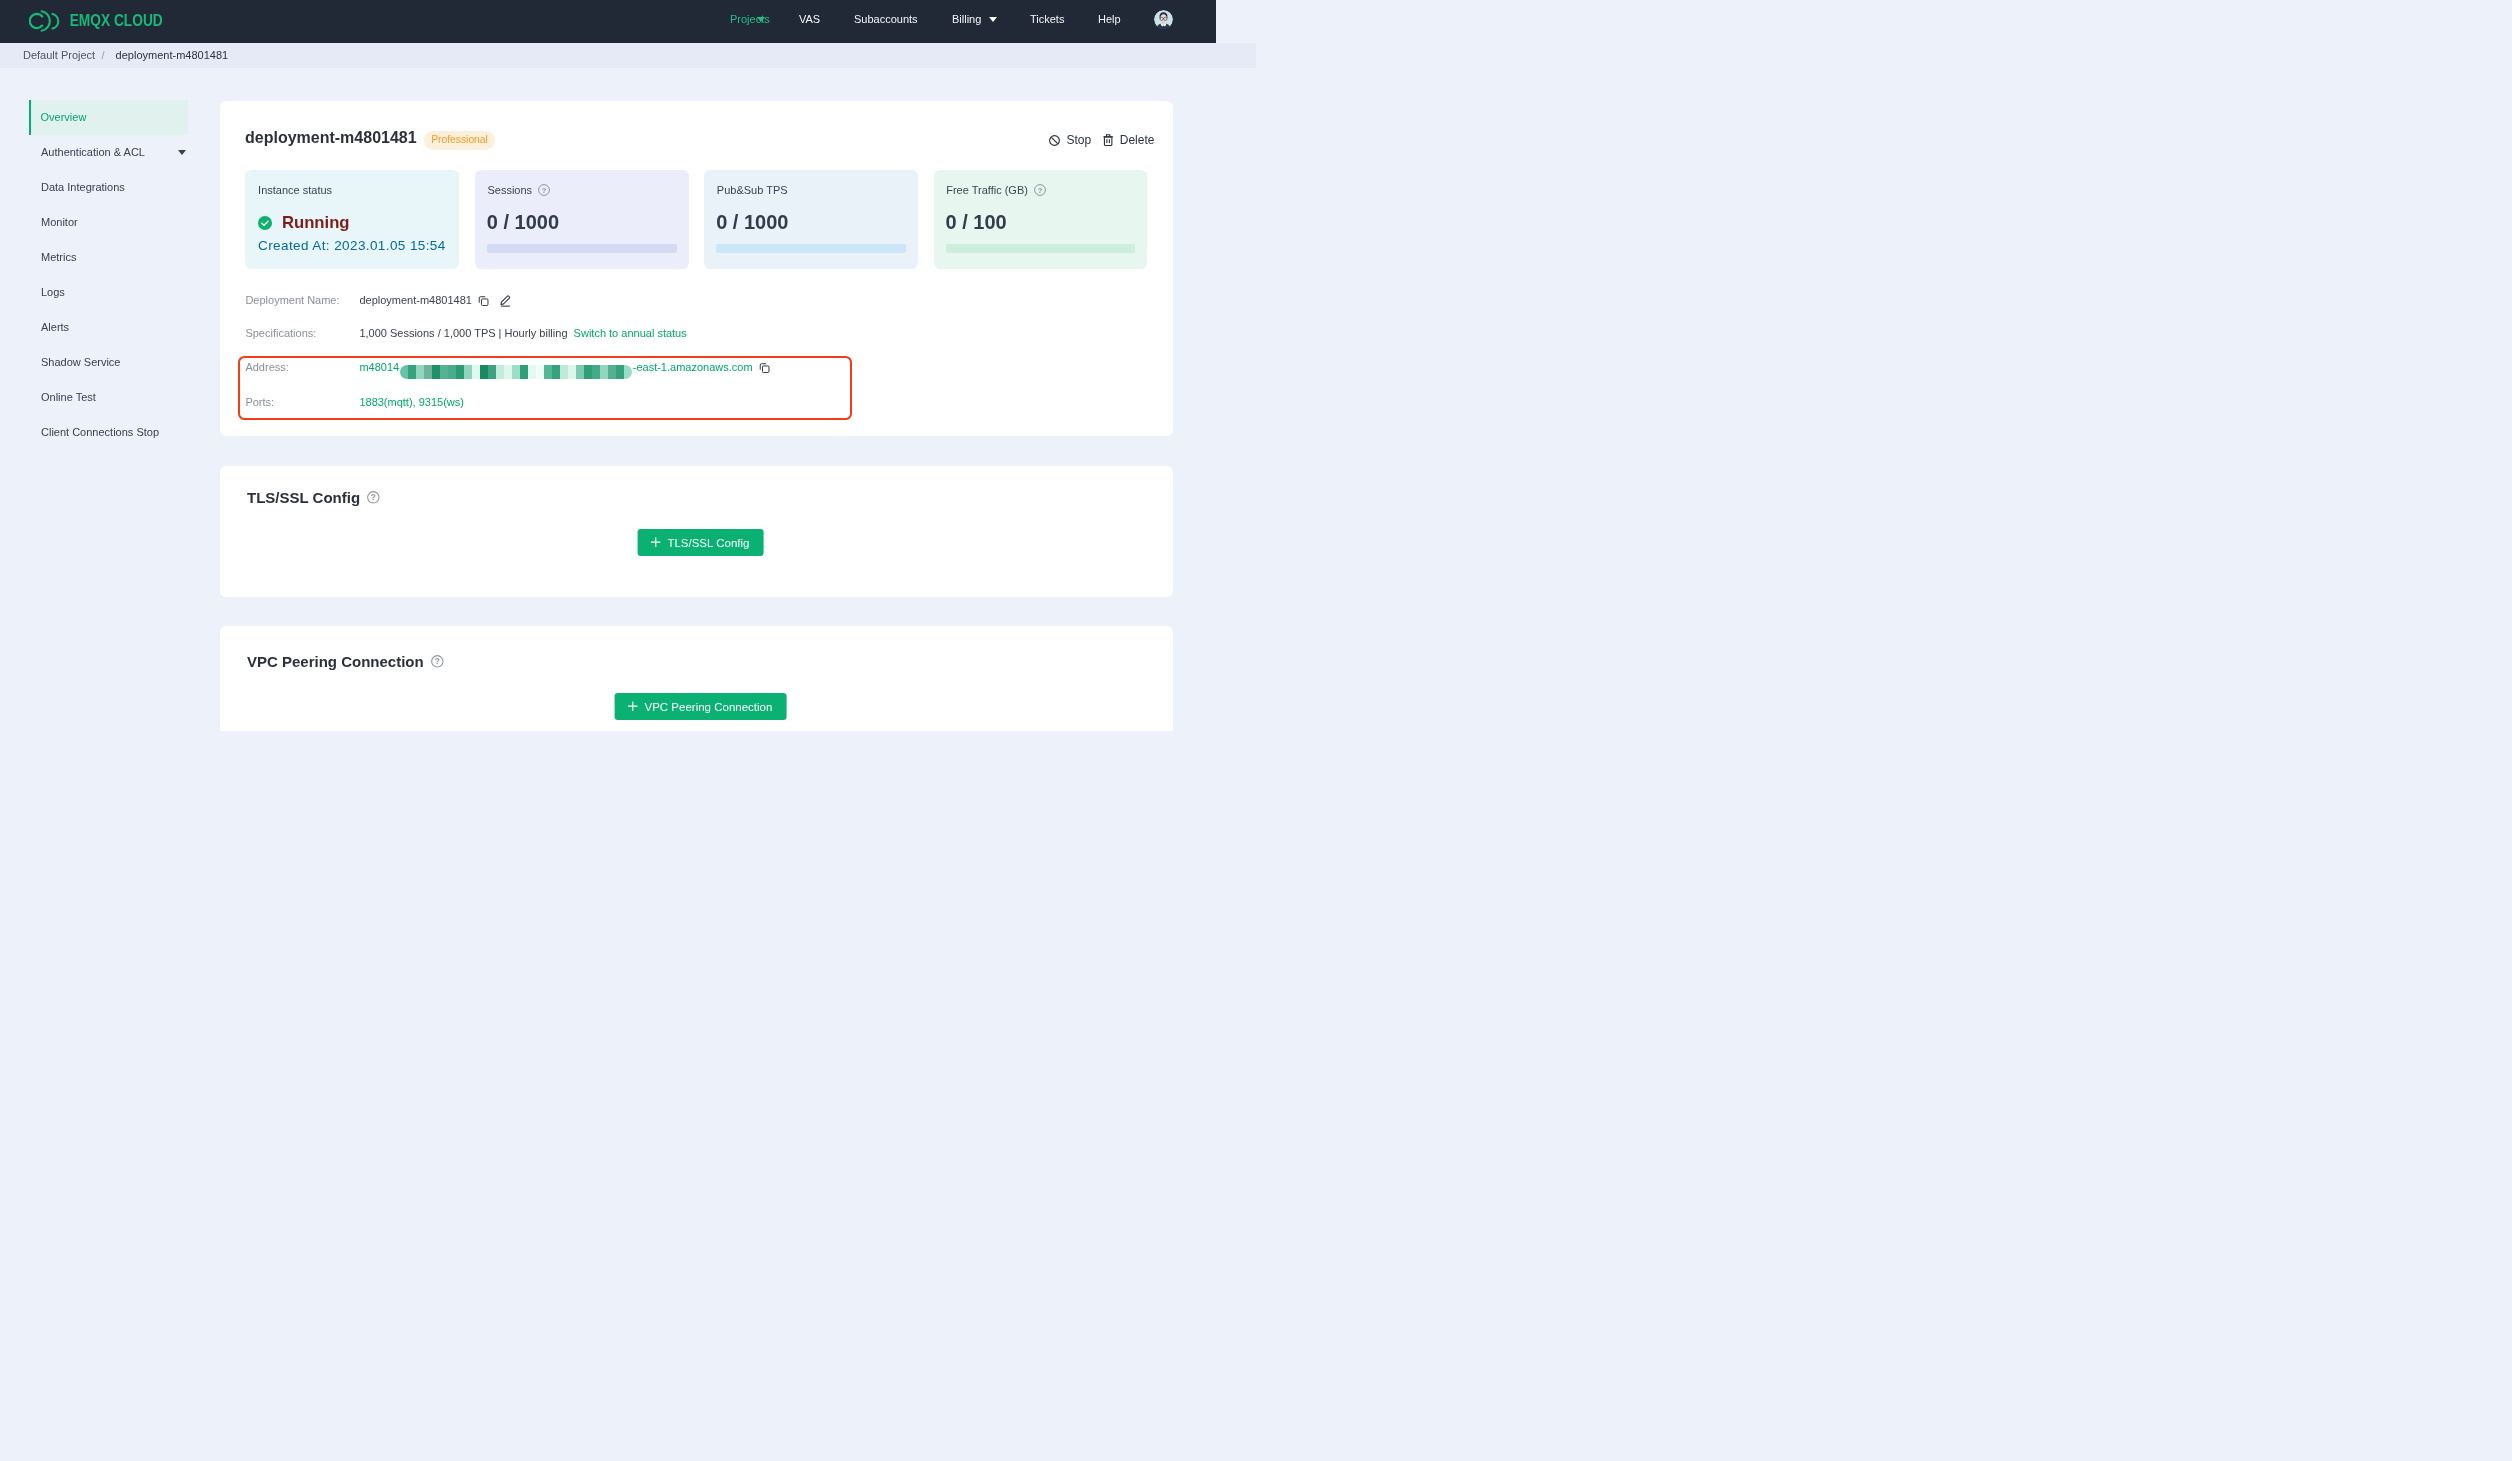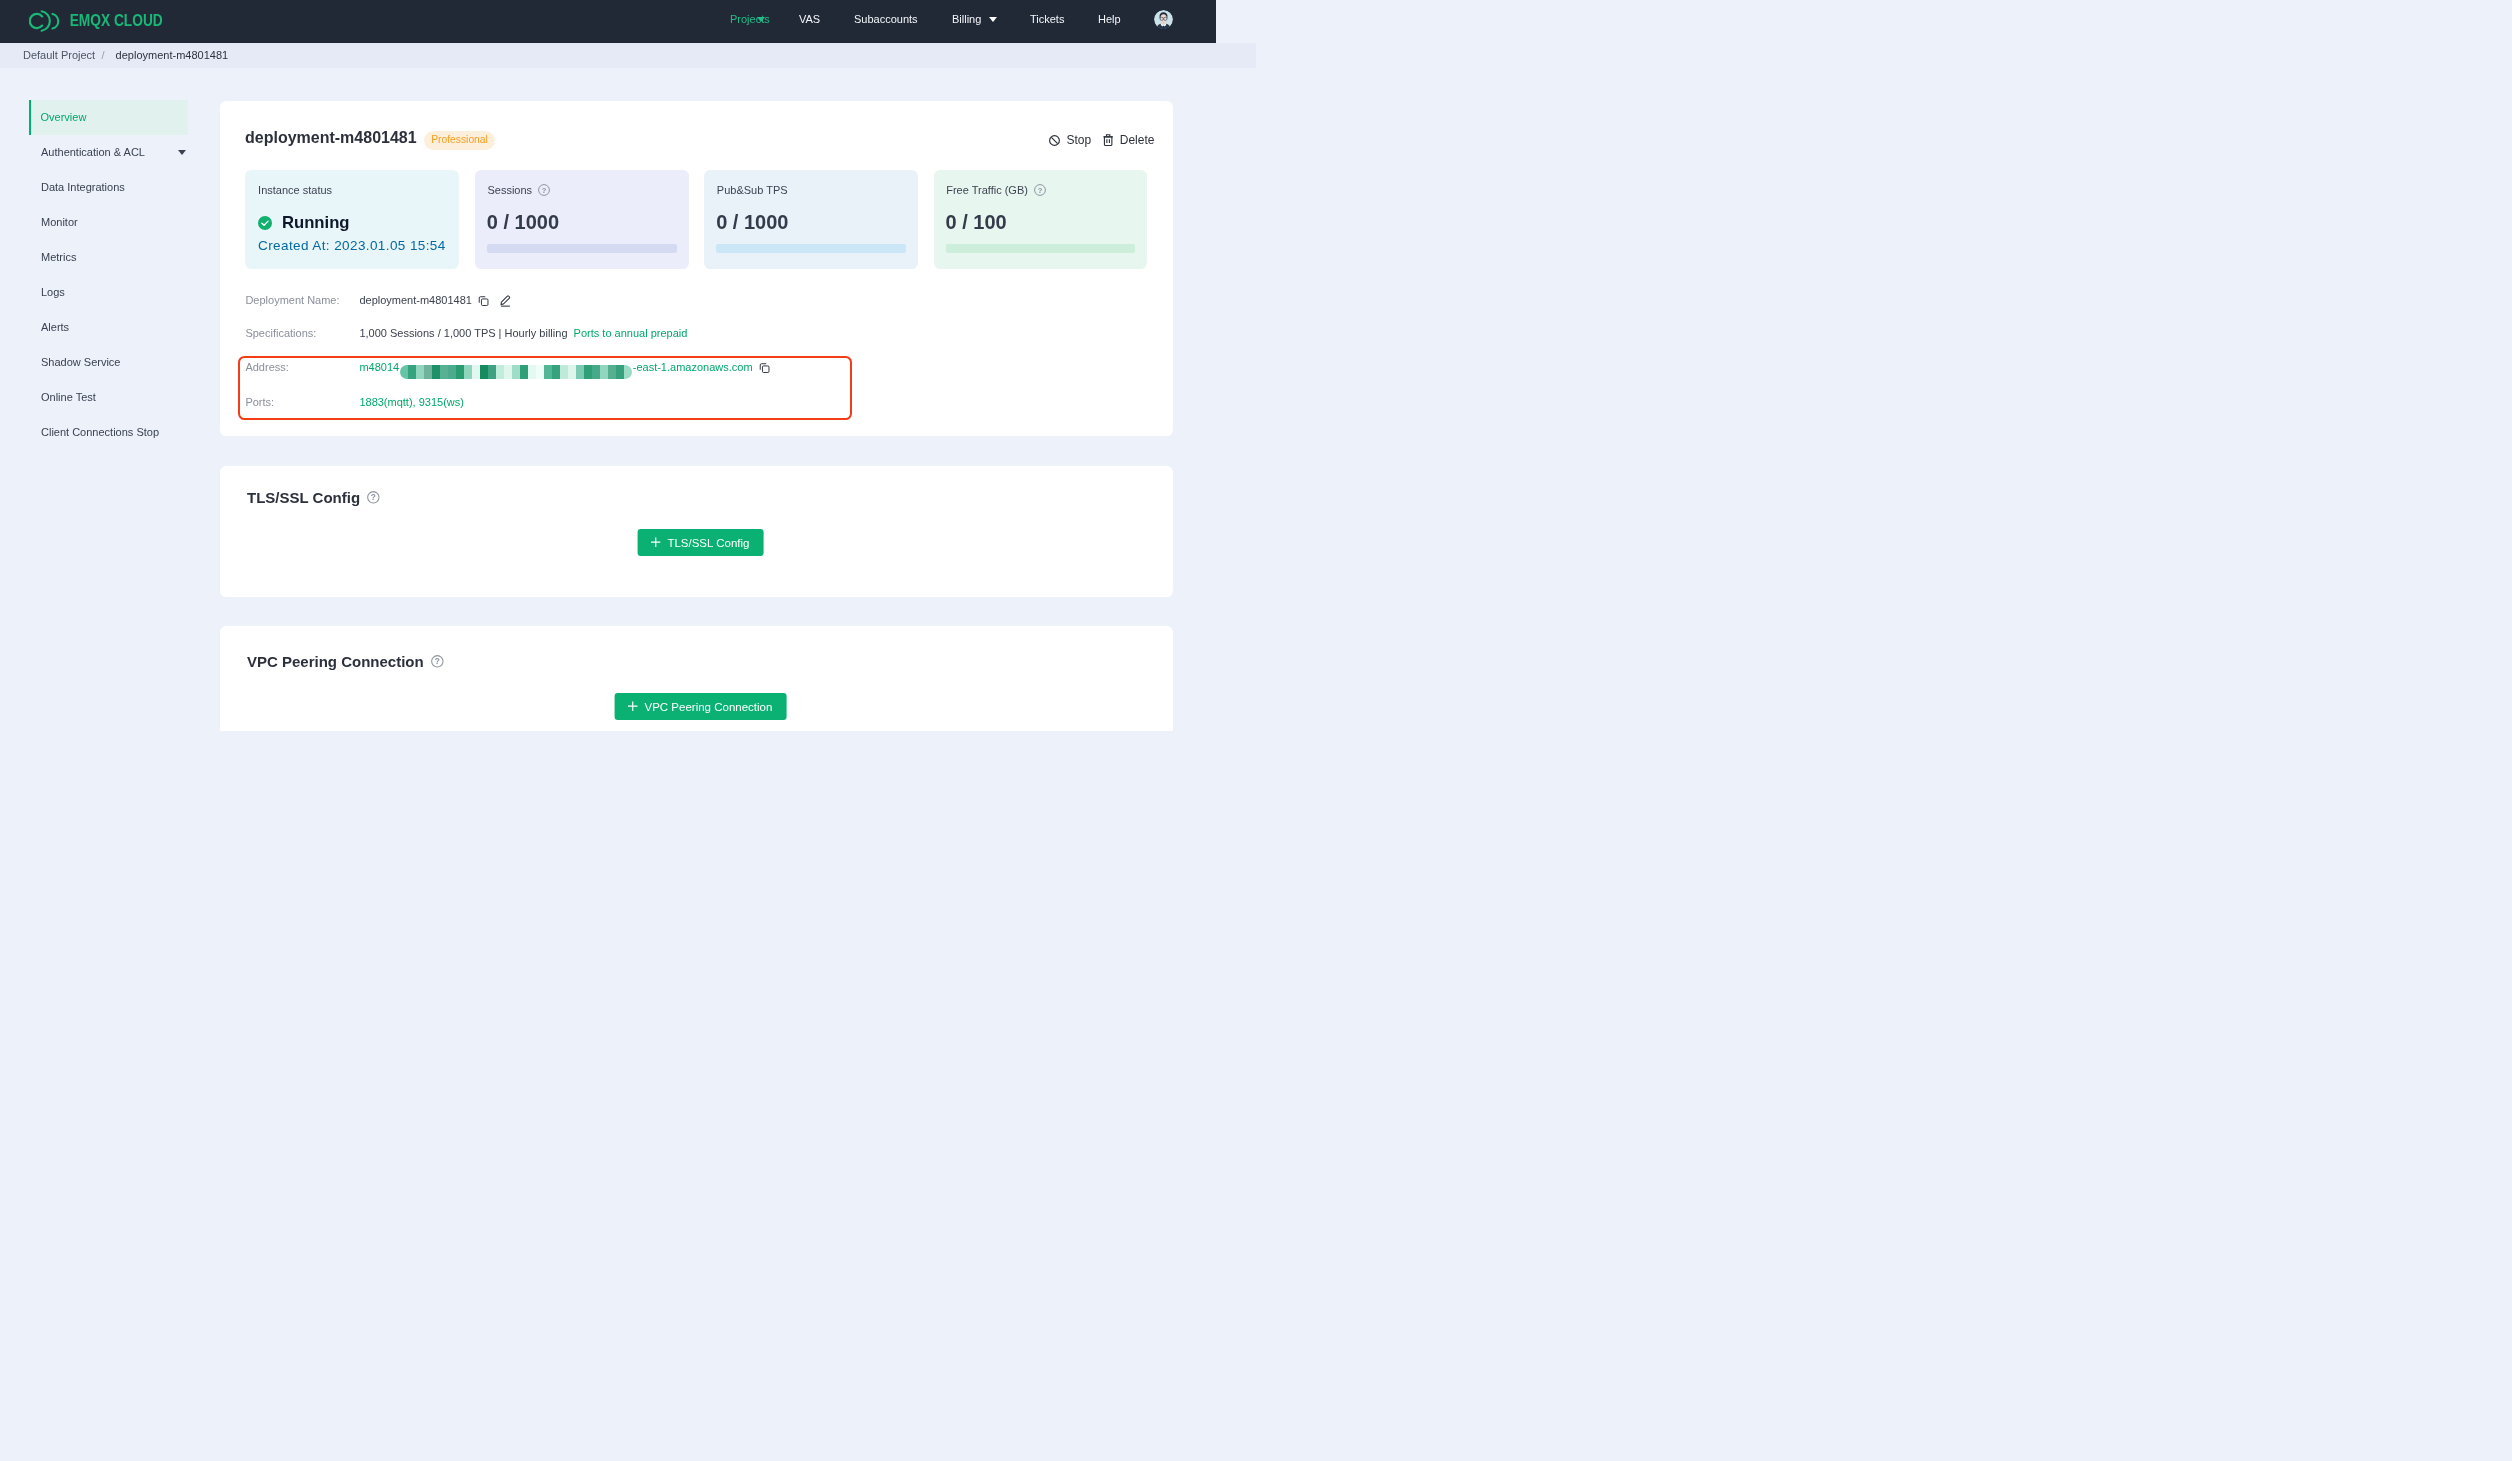--- a/index.html
+++ b/index.html
@@ -36,21 +36,21 @@
   .s3 { background:#e9f1f9; }
   .s4 { background:#e7f6ef; }
   .stitle { position:absolute; left:12.7px; top:13.5px; font-size:11px; color:#3d4352; display:flex; align-items:center; }
   .stitle svg { margin-left:5.6px; }
   .snum { position:absolute; left:12px; top:41px; font-size:20px; font-weight:bold; color:#343b4a; }
   .sbar { position:absolute; left:12px; right:12px; bottom:16.3px; height:8.3px; border-radius:2px; }
   .s2 .sbar { background:#d5daf3; }
   .s3 .sbar { background:#cbe6f6; }
   .s4 .sbar { background:#cdeeda; }
   .running { position:absolute; left:13px; top:43px; display:flex; align-items:center; }
-  .running .rtxt { margin-left:9.5px; font-size:16.7px; font-weight:bold; color:#0f172a; }
+  .running .rtxt { margin-left:9.5px; font-size:16.7px; font-weight:bold; color:#7f1d1d; }
   .created { position:absolute; left:12.7px; top:68px; font-size:13.5px; letter-spacing:0.4px; color:#0369a1; }
   .row { position:absolute; left:25.4px; right:25.4px; height:17.5px; line-height:17.5px; font-size:11px; }
   .row .lbl { white-space:nowrap; }
   .row .lbl { position:absolute; left:0; color:#8a8f9b; }
   .row .val { position:absolute; left:114px; color:#3b414e; white-space:nowrap; display:flex; align-items:center; height:17.5px; }
   .row .green { color:#00a86c; }
   .r1 { top:191px; } .r2 { top:224px; } .r3 { top:258px; } .r4 { top:293px; }
   .redbox { position:absolute; left:17.5px; top:255px; width:614px; height:64px; border:2.4px solid #f43d16; border-radius:6.4px; }
   .mosaic { display:inline-flex; height:14px; border-radius:7px; overflow:hidden; margin:0 0.8px; align-self:flex-start; margin-top:6px; }
   .mosaic i { display:block; width:8px; height:14px; }
@@ -187,21 +187,21 @@
       <svg class="ipen" width="12.7" height="12.7" viewBox="0 0 16 16">
           <g fill="none" stroke="#2b303b" stroke-width="1.3">
             <path d="M3 10.2 L10.6 2.6 a1.1 1.1 0 0 1 1.6 0 l0.9 0.9 a1.1 1.1 0 0 1 0 1.6 L5.5 12.7 L2.6 13.4 z"></path>
             <line x1="2.5" y1="15.3" x2="13.5" y2="15.3"></line>
           </g>
         </svg>
     </span>
   </div>
   <div class="row r2">
     <span class="lbl">Specifications:</span>
-    <span class="val">1,000 Sessions / 1,000 TPS | Hourly billing&nbsp;&nbsp;<span class="green">Ports to annual prepaid</span></span>
+    <span class="val">1,000 Sessions / 1,000 TPS | Hourly billing&nbsp;&nbsp;<span class="green">Switch to annual status</span></span>
   </div>
   <div class="row r3">
     <span class="lbl">Address:</span>
     <span class="val green">m48014<span class="mosaic">
           <i style="background:#66c3a7"></i>
           <i style="background:#35a47e"></i>
           <i style="background:#93d6bf"></i>
           <i style="background:#6fb39d"></i>
           <i style="background:#1f9068"></i>
           <i style="background:#57b294"></i>

